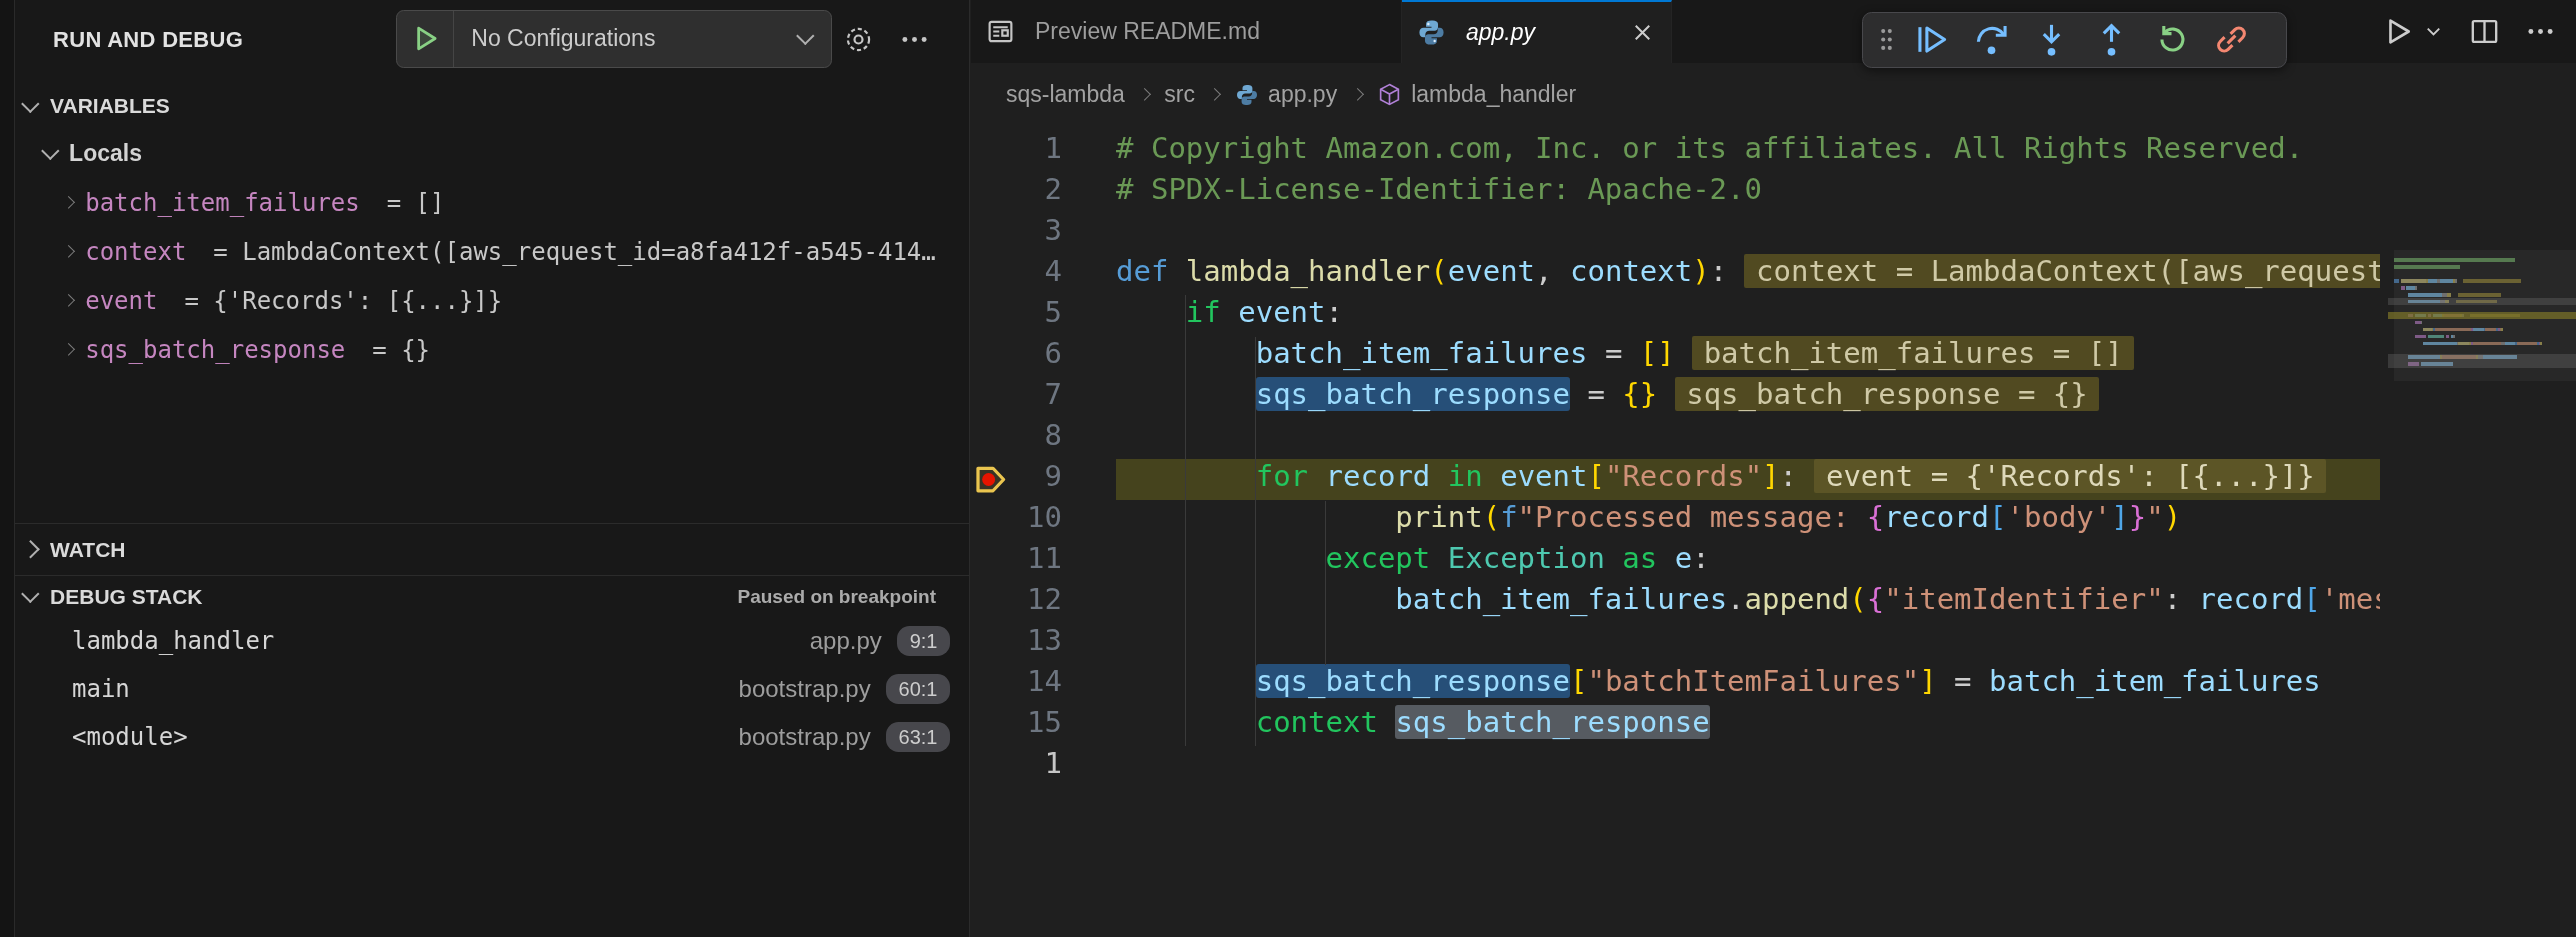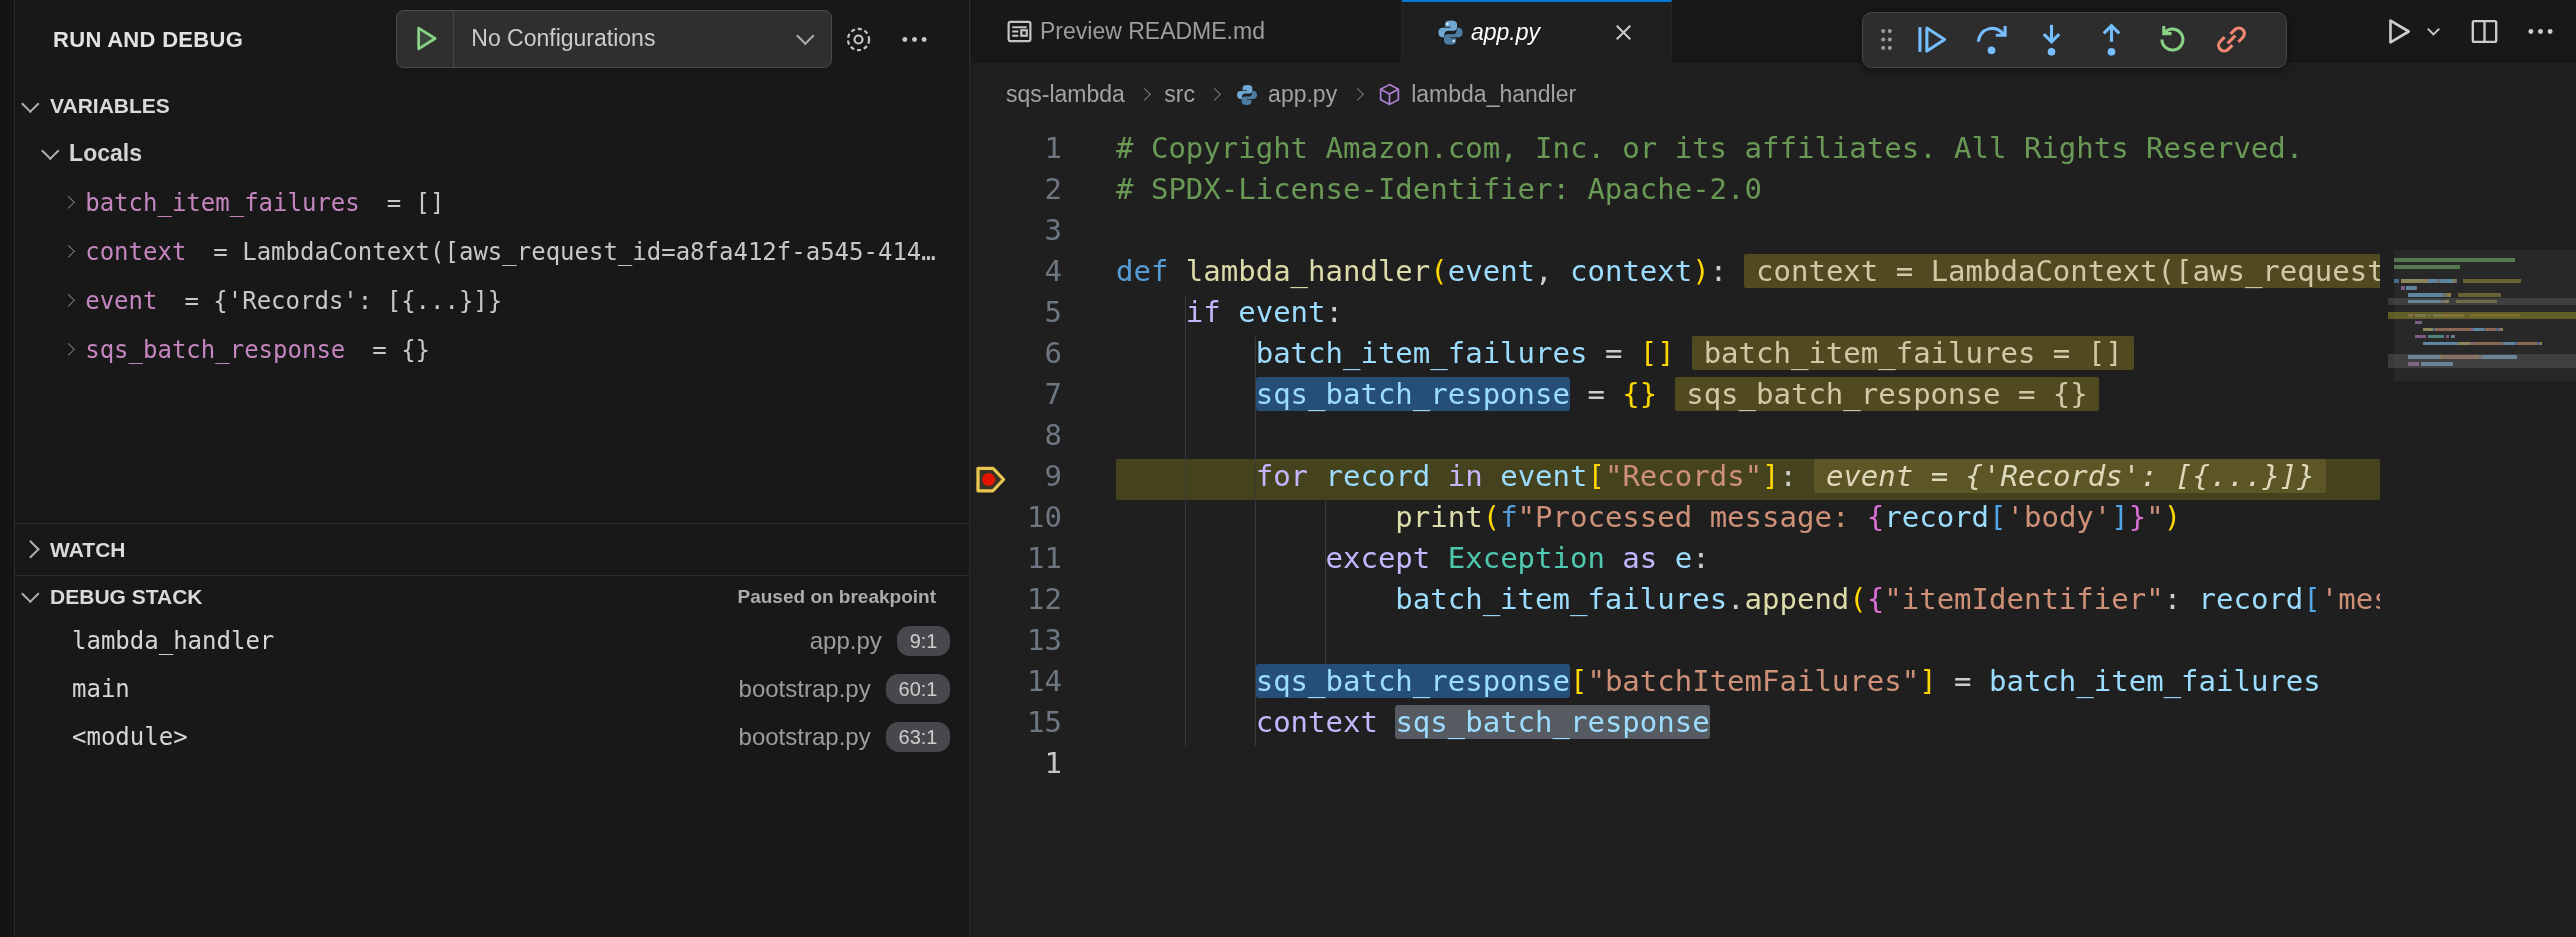--- a/index.html
+++ b/index.html
@@ -46,21 +46,21 @@
   #stack-status{margin-left:auto;margin-right:33px;font-size:19px;font-weight:bold;color:#ababab;}
   .frame-row{height:48px;display:flex;align-items:center;padding-left:72px;padding-right:19px;}
   .frame-name{font:24px "DejaVu Sans Mono",monospace;color:#d6d6d6;}
   .frame-right{margin-left:auto;display:flex;align-items:center;gap:15.4px;}
   .frame-file{font-size:24px;color:#9d9d9d;}
   .frame-badge{background:#47474c;color:#cdcdcd;font-size:20px;border-radius:12.5px;padding:3.9px 12.5px;}
 
   
   #editor{position:absolute;left:971px;top:0;width:1605px;height:938px;background:#1f1f1f;}
   #tabbar{position:absolute;left:0;top:0;right:0;height:63px;background:#181818;display:flex;}
-  .tab{display:flex;align-items:center;gap:6px;padding:0 34px;font-size:23px;color:#9d9d9d;
+  .tab{display:flex;align-items:center;gap:20px;padding:0 15px;font-size:23px;color:#9d9d9d;
        background:#181818;border-right:1px solid #242424;box-sizing:border-box;height:63px;}
   .tab.active{background:#1f1f1f;color:#ffffff;border-top:2.9px solid #0078d4;}
   .tab-label.it{font-style:italic;}
   .tab-close{margin-left:13.5px;display:flex;align-items:center;}
   #tab-actions{position:absolute;right:0;top:0;height:63px;display:flex;align-items:center;
                gap:23px;padding-right:19px;}
   .ta-btn{display:flex;align-items:center;justify-content:center;}
 
   #dbg-toolbar{position:absolute;left:891px;top:11.6px;width:425px;height:56px;background:#2d2d2e;
                border:1px solid #48484c;border-radius:9.6px;display:flex;align-items:center;
@@ -78,23 +78,23 @@
   .lnum{position:absolute;right:54px;top:0;line-height:41px;
         font:29px "DejaVu Sans Mono",monospace;color:#6e7681;}
   .lnum.bright{color:#c6c6c6;}
   .bp{position:absolute;left:1.9px;top:2.9px;}
 
   #lines{position:absolute;left:145px;top:5.8px;right:196px;overflow:hidden;}
   .crow{height:41px;line-height:41px;white-space:pre;position:relative;
         font:29px "DejaVu Sans Mono",monospace;color:#d4d4d4;font-variant-ligatures:none;}
   .crow.cur{background:#45431d;margin-left:-15.4px;padding-left:15.4px;}
   .deco{display:inline-block;background:#514a21;color:#cfc9a6;padding:0 11.6px;margin-left:17.3px;border-radius:1.9px;}
-  .crow.cur .deco{background:#5c5526;color:#ded9ba;font-style:italic;}
+  .crow.cur .deco{background:#5c5526;color:#ded9ba;}
   .guide{position:absolute;width:1px;background:#3a3a3a;z-index:2;pointer-events:none;}
-  .tk-c{color:#6A9955;} .tk-k{color:#c4b5fd;} .tk-d{color:#569CD6;} .tk-f{color:#DCDCAA;}
+  .tk-c{color:#6A9955;} .tk-k{color:#22c55e;} .tk-d{color:#569CD6;} .tk-f{color:#DCDCAA;}
   .tk-v{color:#9CDCFE;} .tk-s{color:#CE9178;} .tk-t{color:#4EC9B0;} .tk-p{color:#cccccc;}
   .tk-y{color:#ffd700;} .tk-m{color:#da70d6;} .tk-u{color:#4fa6e8;}
   .wl-b{background:#264f78;border-radius:2.9px;}
   .wl-g{background:#565b61;border-radius:2.9px;}
 
   #ruler{position:absolute;top:125px;right:182px;width:14.4px;bottom:0;}
   #minimap{position:absolute;top:125px;right:0;width:182px;bottom:0;padding-top:7.7px;box-sizing:border-box;}
   .mm-row{height:3.9px;margin-bottom:3.1px;display:flex;position:relative;}
   .mm-seg{height:100%;flex:none;}
   .mm-ov{position:absolute;left:-5.8px;right:0;top:-1.4px;bottom:-1.4px;}

